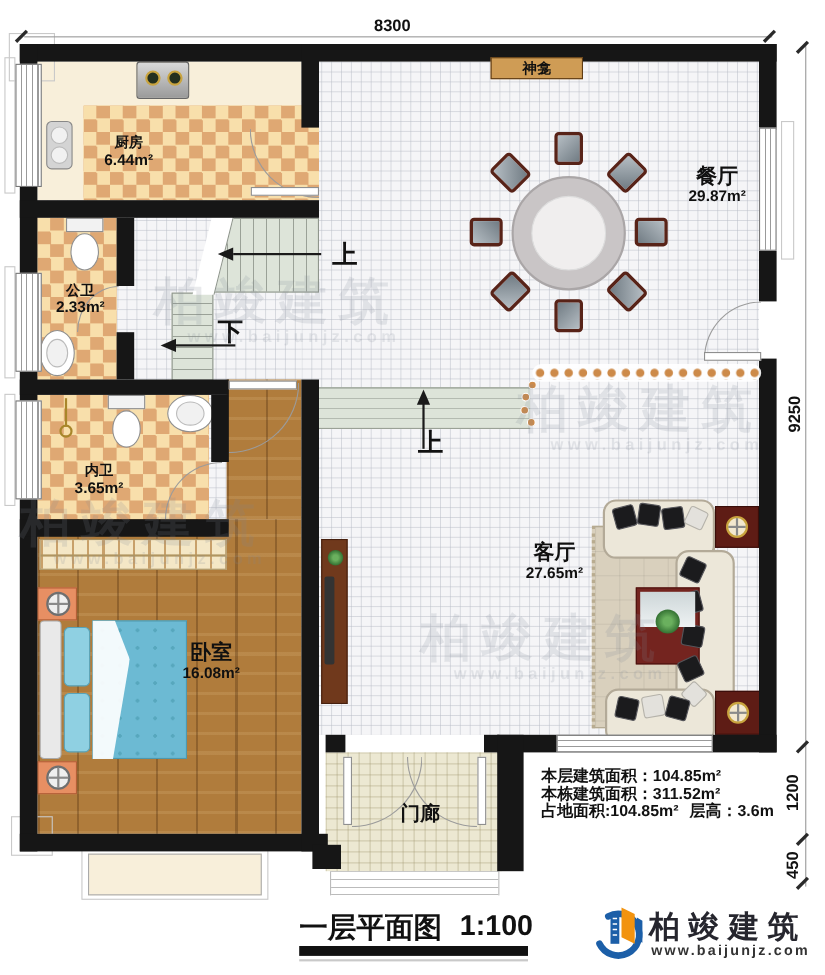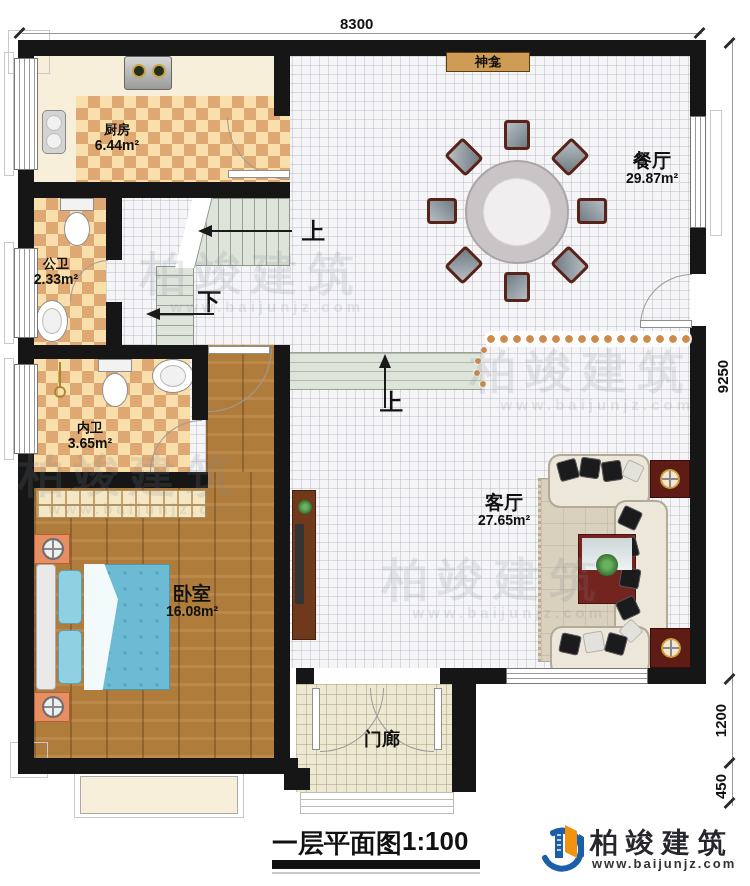--- a/index.html
+++ b/index.html
@@ -45,21 +45,21 @@
   .rl .n17{font-size:13px}
   .rl .n19{font-size:19px}
   .rl .a{font-size:14px}
   .dim{position:absolute;font-weight:bold;font-size:15px;z-index:9;white-space:nowrap}
   .dimv{transform:rotate(-90deg)}
   .dline{position:absolute;background:#999;z-index:9}
   .tick{position:absolute;width:3px;height:14px;background:#2a2a2a;transform:rotate(45deg);z-index:9}
   .info{position:absolute;left:492px;top:698px;font-size:14.5px;font-weight:600;line-height:16px;z-index:9;white-space:nowrap}
   .info .gap{display:inline-block;width:10px}
   
-  .title{position:absolute;left:272px;top:826px;font-size:26px;font-weight:bold;z-index:9;display:flex;white-space:nowrap}
+  .title{position:absolute;left:272px;top:826px;font-size:26px;font-weight:bold;z-index:9;display:flex;gap:16px;white-space:nowrap}
   .tbar{position:absolute;left:272px;top:860px;width:208px;height:9px;background:#111;z-index:9}
   .tbar2{position:absolute;left:272px;top:872px;width:208px;height:2px;background:#c9c9c9;z-index:9}
   .brandname{position:absolute;left:590px;top:824px;font-size:28px;font-weight:bold;letter-spacing:8px;color:#26262e;z-index:9;white-space:nowrap}
   .brandurl{position:absolute;left:592px;top:856px;font-size:13px;font-weight:bold;letter-spacing:2px;color:#333;z-index:9;white-space:nowrap}
   
   .wm{position:absolute;opacity:.17;color:#7f8795;font-weight:800;white-space:nowrap;z-index:12;pointer-events:none}
   .wm .wm-t{font-size:46px;letter-spacing:10px;line-height:1}
   .wm .wm-u{font-size:15px;letter-spacing:4px;text-align:right;margin-top:2px}
   .plant{position:absolute;border-radius:50%;background:radial-gradient(#6ab05e 25%,#2e6b2e 75%);z-index:4}
 </style>
@@ -214,21 +214,21 @@
   <div class="plant" style="left:596px;top:554px;width:22px;height:22px"></div>
   <div class="abs" style="left:650px;top:460px;width:40px;height:38px;background:#5e1c15;border:1px solid #390d09;z-index:2"></div>
   <div class="lamp gold" style="left:660px;top:469px;width:20px;height:20px"></div>
   <div class="abs" style="left:650px;top:628px;width:42px;height:40px;background:#5e1c15;border:1px solid #390d09;z-index:2"></div>
   <div class="lamp gold" style="left:661px;top:638px;width:20px;height:20px"></div>
 
   <div class="rl" style="left:117px;top:123px">
     <div class="n17">厨房</div>
     <div class="a">6.44m²</div>
   </div>
-  <div class="rl" style="left:56px;top:257px">
+  <div class="rl" style="left:73px;top:257px">
     <div class="n17">公卫</div>
     <div class="a">2.33m²</div>
   </div>
   <div class="rl" style="left:90px;top:421px">
     <div class="n17">内卫</div>
     <div class="a">3.65m²</div>
   </div>
   <div class="rl" style="left:192px;top:583px">
     <div class="n19">卧室</div>
     <div class="a">16.08m²</div>
@@ -251,20 +251,25 @@
   <div class="dim" style="left:340px;top:15px">8300</div>
   <div class="dline" style="left:732px;top:40px;width:1px;height:766px"></div>
   <div class="tick" style="left:728px;top:36px"></div>
   <div class="tick" style="left:728px;top:672px"></div>
   <div class="tick" style="left:728px;top:756px"></div>
   <div class="tick" style="left:728px;top:796px"></div>
   <div class="dim dimv" style="left:706px;top:368px">9250</div>
   <div class="dim dimv" style="left:704px;top:712px">1200</div>
   <div class="dim dimv" style="left:708px;top:778px">450</div>
 
+  <div class="info">
+    <div><span>本层建筑面积：</span><span>104.85m²</span></div>
+    <div><span>本栋建筑面积：</span><span>311.52m²</span></div>
+    <div><span>占地面积:</span><span>104.85m²</span><span class="gap"></span><span>层高：</span><span>3.6m</span></div>
+  </div>
 
   <div class="title">
     <span>一层平面图</span>
     <span>1:100</span>
   </div>
   <div class="tbar"></div>
   <div class="tbar2"></div>
 
   <div class="abs" style="left:538px;top:820px;z-index:9">
     <svg width="50" height="58" viewBox="0 0 50 58">

